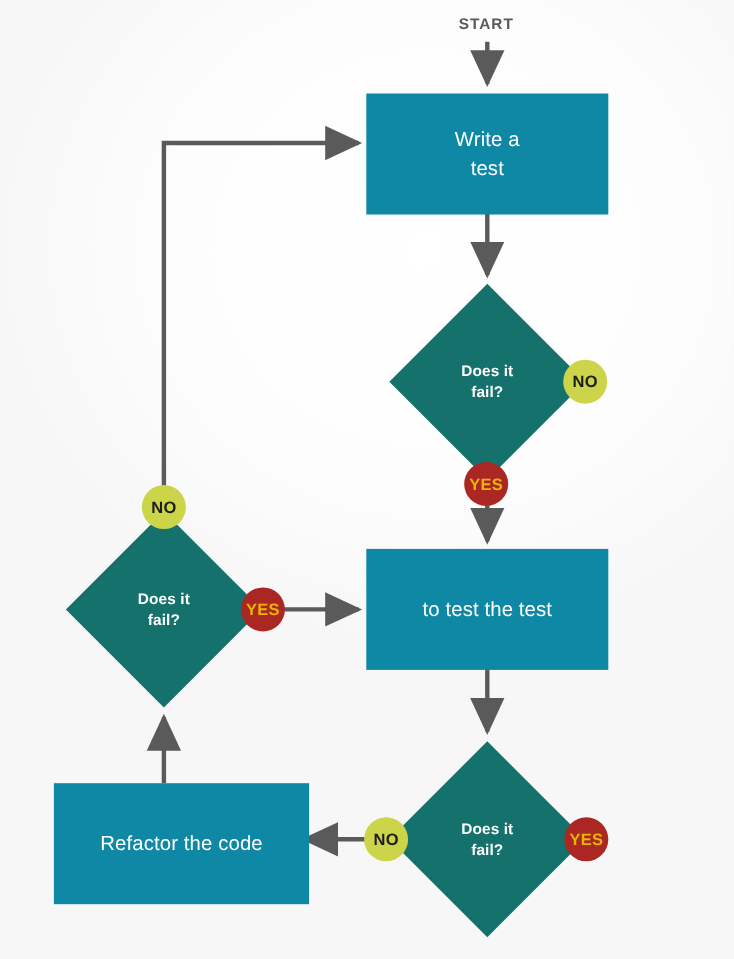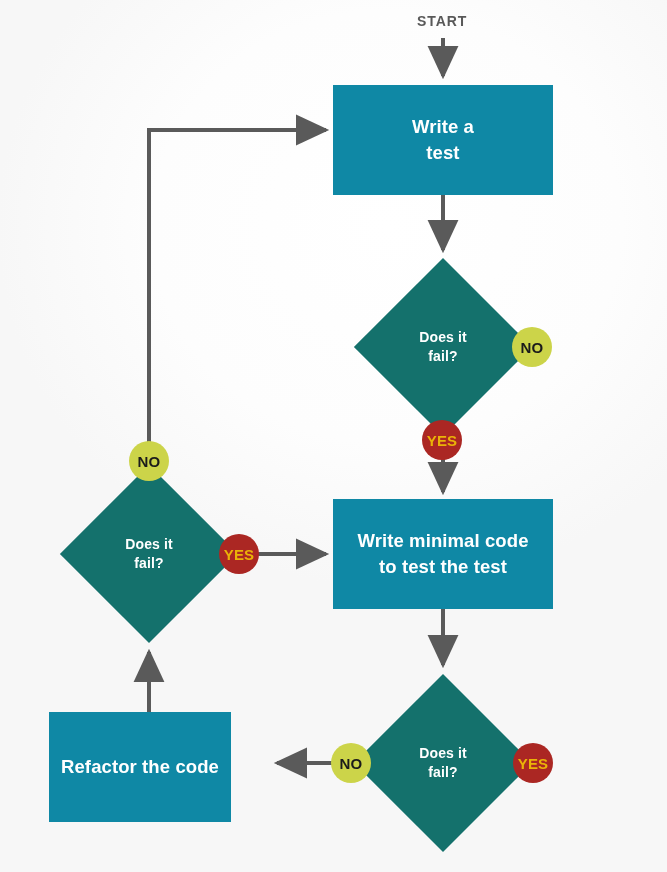--- a/index.html
+++ b/index.html
@@ -34,21 +34,21 @@
   .proc {
     background: #0f88a5;
     color: #ffffff;
     display: flex;
     align-items: center;
     justify-content: center;
     text-align: center;
     font-size: 18.5px;
     line-height: 1.38;
     letter-spacing: 0.1px;
-    font-weight: 700;
+    font-weight: 400;
     padding: 4px 10px;
   }
   .decision-wrap {
     position: absolute;
   }
   .decision-shape {
     position: absolute;
     left: 0;
     top: 0;
     width: 100%;
@@ -163,21 +163,20 @@
         <div>Does it</div>
         <div>fail?</div>
       </div>
     </div>
   </div>
   <div class="badge badge-no" style="left:512px; top:327px;">NO</div>
   <div class="badge badge-yes" style="left:422px; top:420px;">YES</div>
 
   <div class="node proc" style="left:333px; top:499px; width:220px; height:110px;">
     <div>
-      <div>Write minimal code</div>
       <div>to test the test</div>
     </div>
   </div>
 
   <div class="decision-wrap" style="left:86px; top:491px; width:126px; height:126px;">
     <div class="decision-shape"></div>
     <div class="decision-label">
       <div>
         <div>Does it</div>
         <div>fail?</div>
@@ -192,19 +191,19 @@
     <div class="decision-label">
       <div>
         <div>Does it</div>
         <div>fail?</div>
       </div>
     </div>
   </div>
   <div class="badge badge-no" style="left:331px; top:743px;">NO</div>
   <div class="badge badge-yes" style="left:513px; top:743px;">YES</div>
 
-  <div class="node proc" style="left:49px; top:712px; width:182px; height:110px;">
+  <div class="node proc" style="left:49px; top:712px; width:232px; height:110px;">
     <div>
       <div>Refactor the code</div>
     </div>
   </div>
 
 </div>
 
 </body></html>

